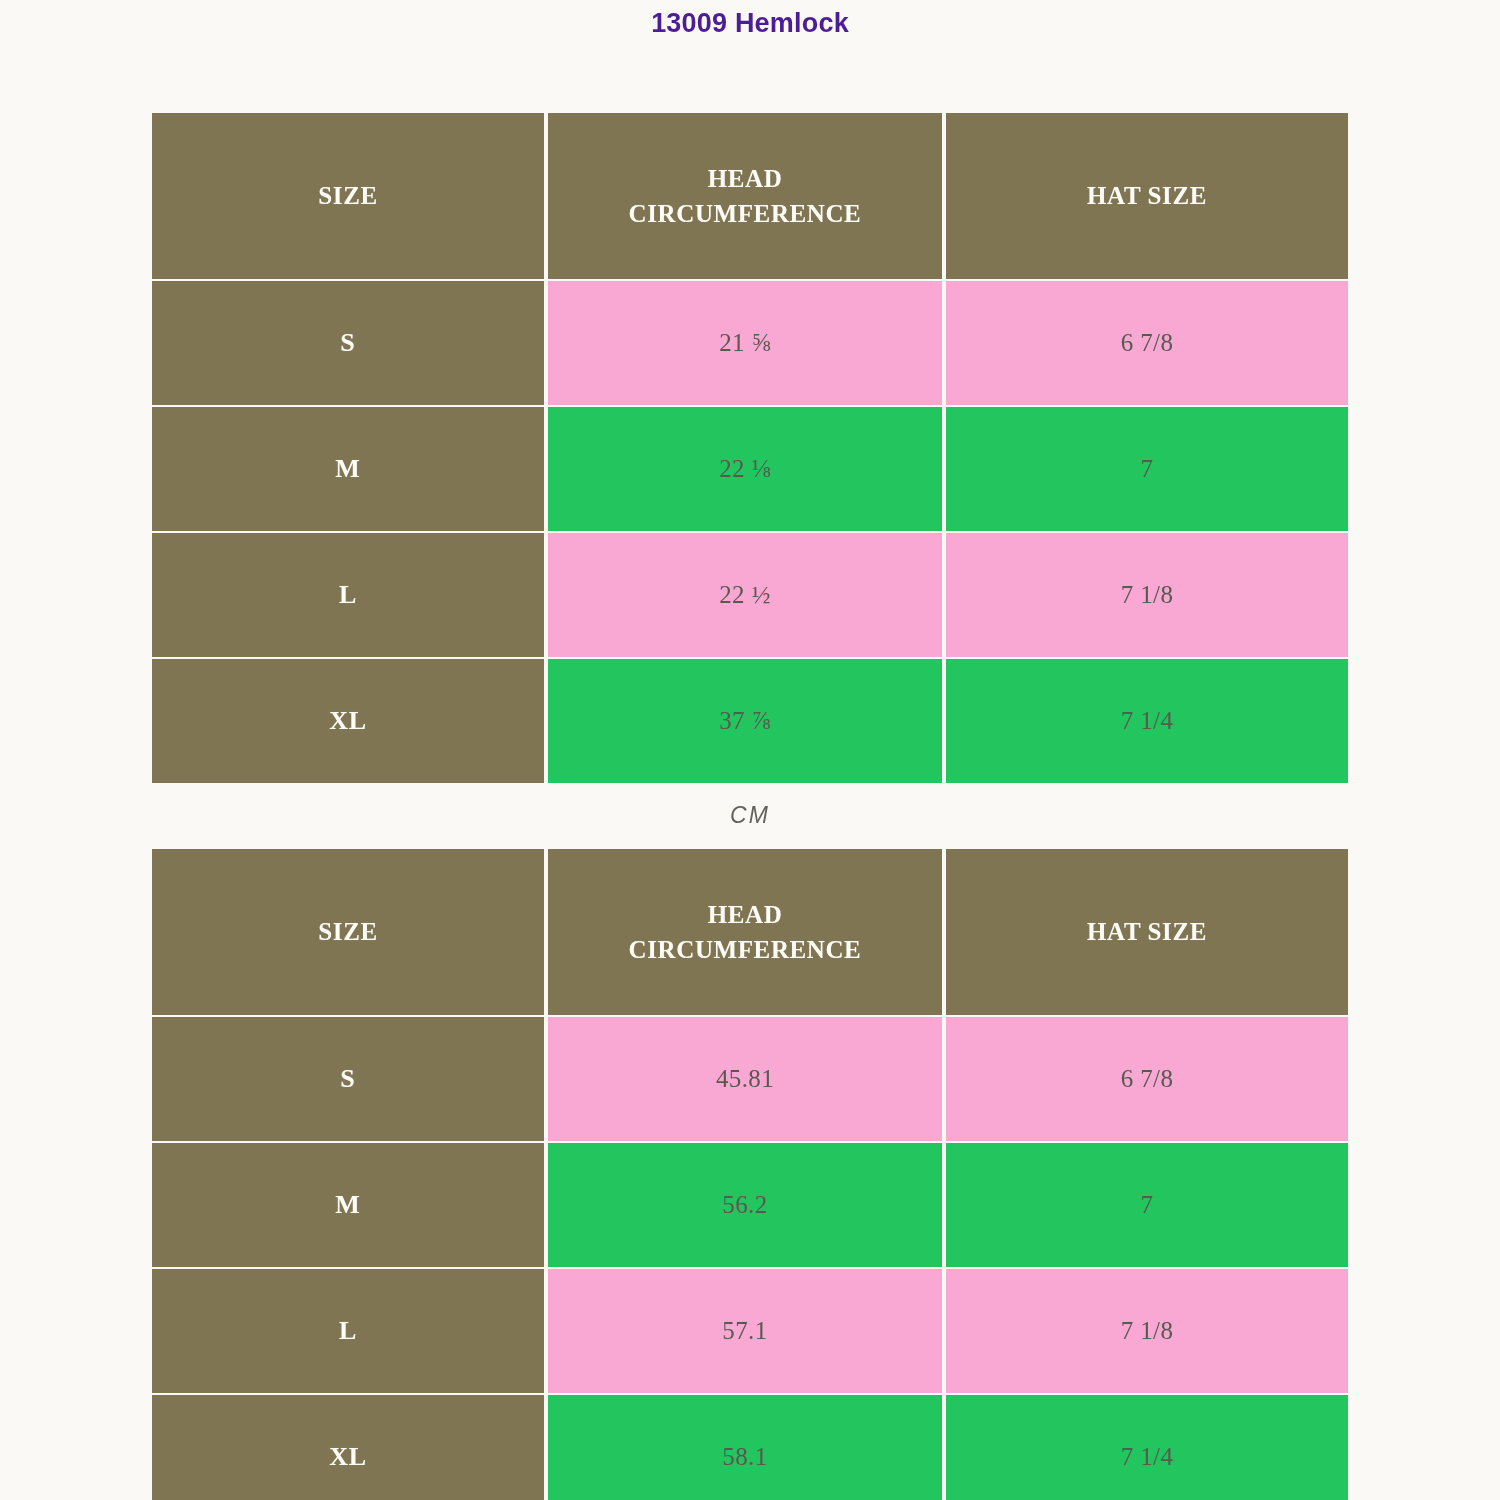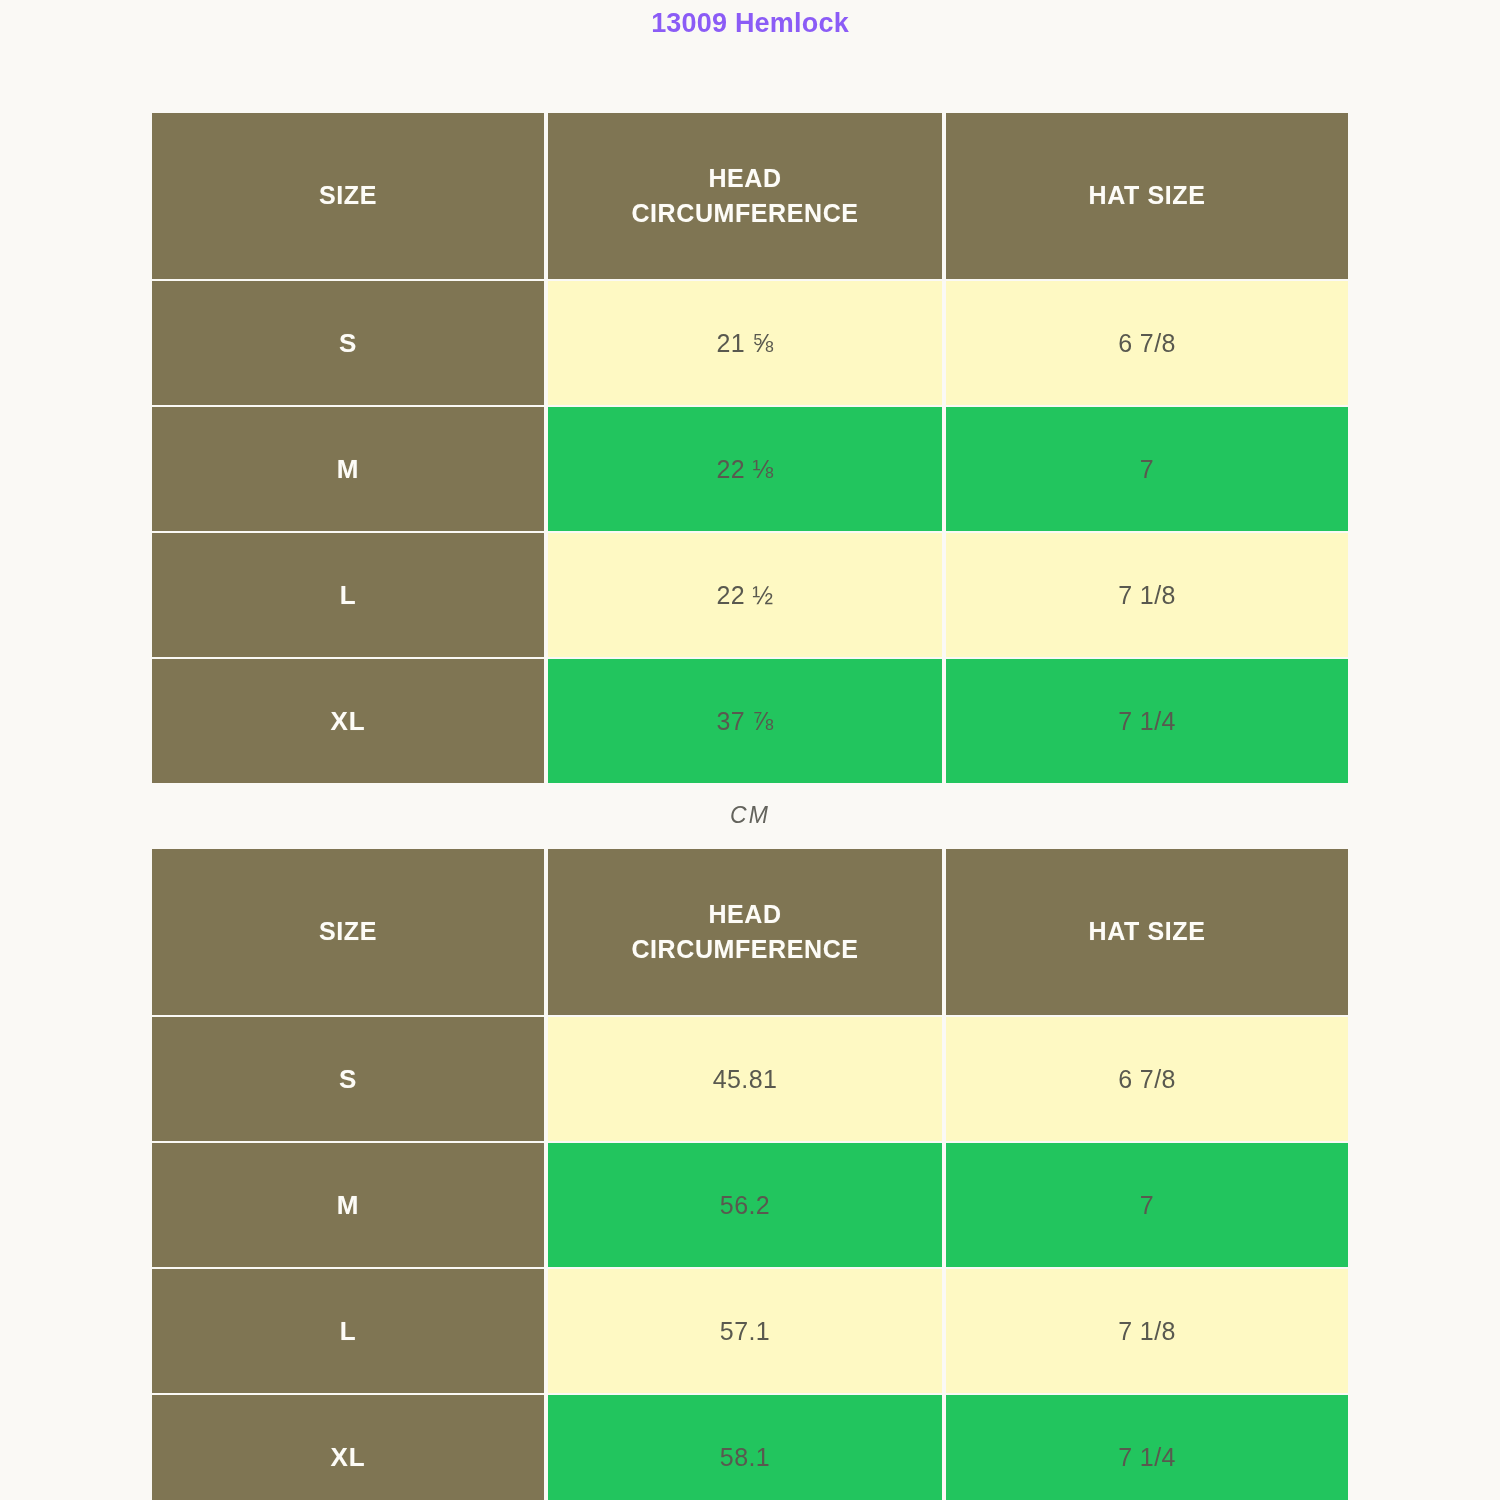--- a/index.html
+++ b/index.html
@@ -13,40 +13,41 @@
     position:relative;
     width:1500px; height:1500px;
     background:#faf9f5;
   }
 
   
   .doc-title {
     position:absolute; left:0; top:8px; width:1500px;
     text-align:center;
     font-size:27px; font-weight:bold;
-    color:#8b5cf6;
+    color:#4c1d95;
     letter-spacing:0.2px;
   }
   .unit-label {
     position:absolute; left:0; width:1500px;
     text-align:center;
     font-size:23px; font-weight:400;
     color:#63635c;
     letter-spacing:2.2px;
   }
   #label-inches { top:64px; }
   #label-cm     { top:802px;font-style:italic; }
 
   
   .sizetable {
     position:absolute;
     left:152px; width:1196px;
     border-collapse:separate;
     border-spacing:0;
     table-layout:fixed;
+    font-family:Liberation Serif, serif;
   }
   #table-inches { top:113px; }
   #table-cm     { top:849px; }
 
   .sizetable col.c-size { width:396px; }
   .sizetable col.c-head { width:398px; }
   .sizetable col.c-hat  { width:402px; }
 
   .sizetable th, .sizetable td {
     text-align:center;
@@ -83,21 +84,21 @@
   }
 
   
   .sizetable td.val {
     font-size:25px;
     font-weight:400;
     color:#59594f;
     height:126px;
     letter-spacing:0.4px;
   }
-  .sizetable tbody tr.row-odd  td.val { background:#fef9c3; }
+  .sizetable tbody tr.row-odd  td.val { background:#f9a8d4; }
   .sizetable tbody tr.row-even td.val { background:#22c55e; }
 </style>
 </head>
 <body>
 
 <div id="page">
 
   <div class="doc-title">13009 Hemlock</div>
 
 

